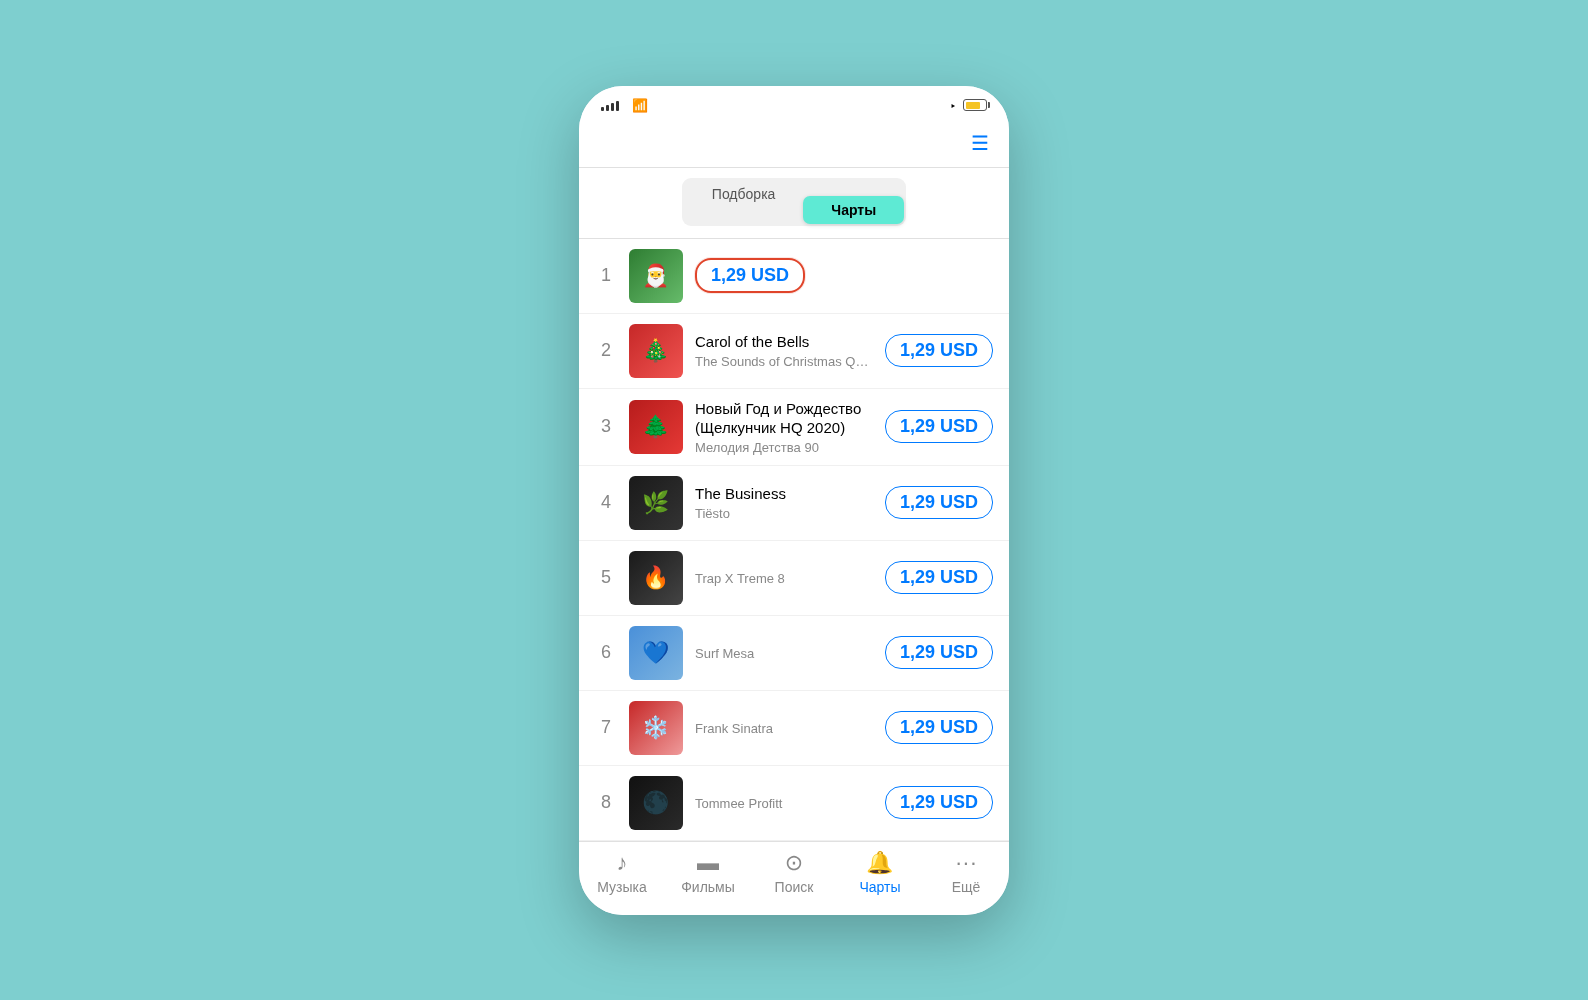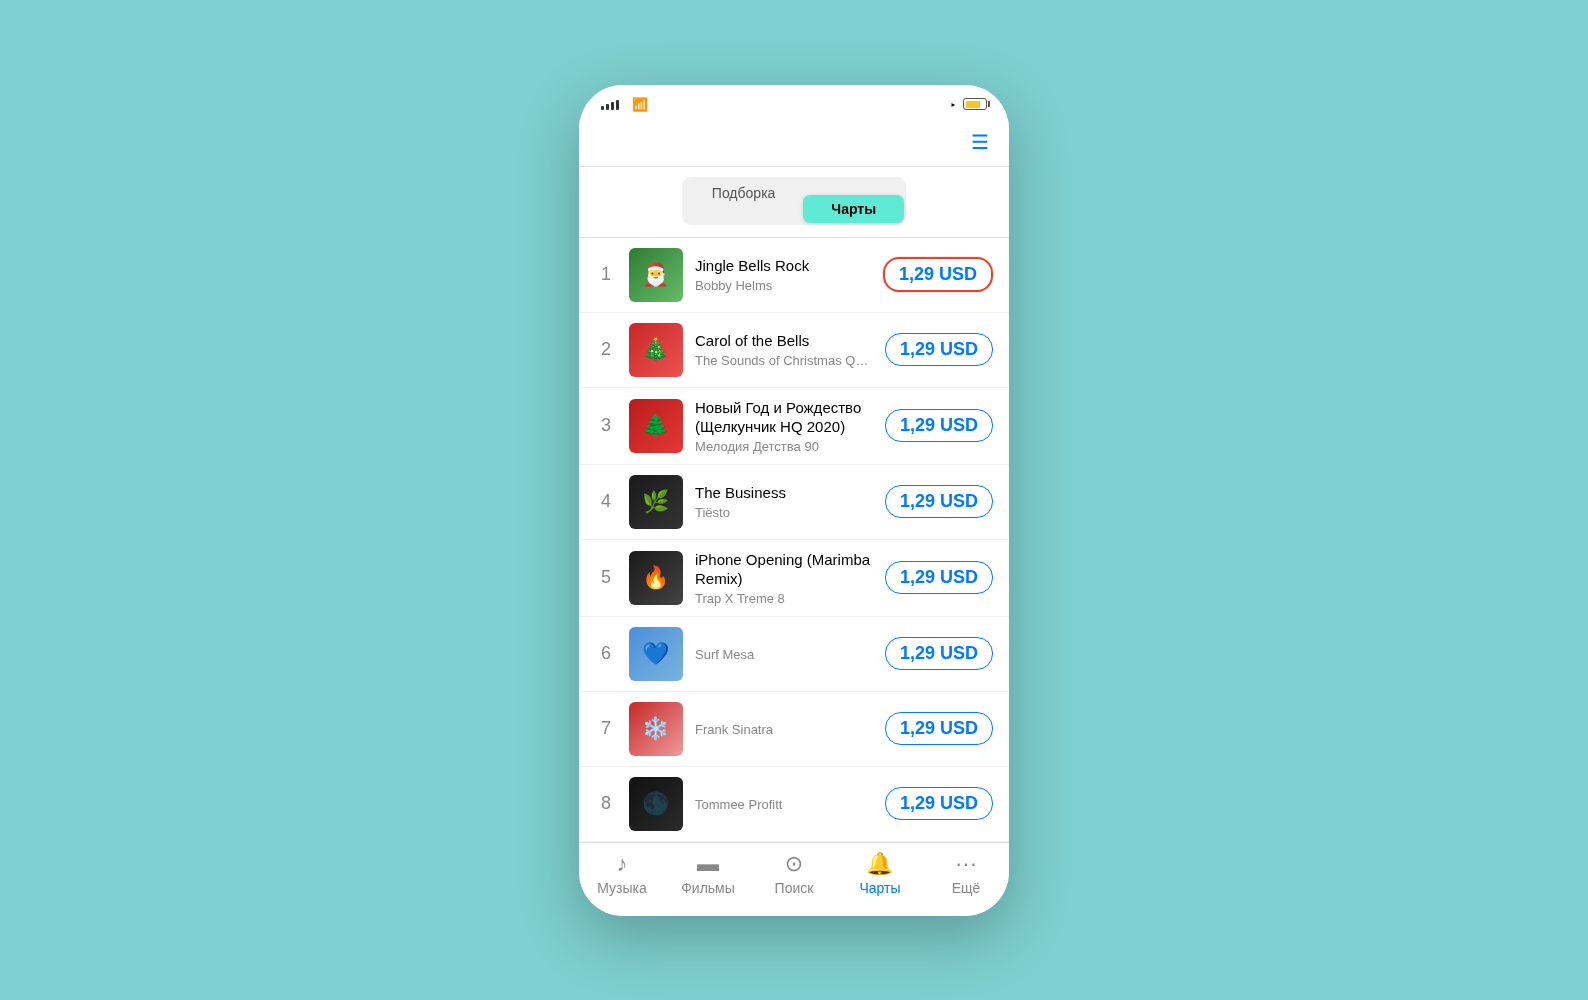--- a/index.html
+++ b/index.html
@@ -288,24 +288,20 @@
       <div class="tab active">Чарты</div>
     </div>
   </div>
 
   <div class="content" id="track-list">
   <div class="track-item">
     <span class="track-number">1</span>
     <div class="track-artwork art-1">
       <div class="artwork-placeholder">🎅</div>
     </div>
-    <div class="track-info">
-      <div class="track-title">Jingle Bells Rock</div>
-      <div class="track-artist">Bobby Helms</div>
-    </div>
     <button class="price-btn highlighted">1,29 USD</button>
   </div>
       <div class="track-item">
     <span class="track-number">2</span>
     <div class="track-artwork art-2">
       <div class="artwork-placeholder">🎄</div>
     </div>
     <div class="track-info">
       <div class="track-title">Carol of the Bells</div>
       <div class="track-artist">The Sounds of Christmas Qu...</div>
@@ -334,22 +330,20 @@
       <div class="track-artist">Tiësto</div>
     </div>
     <button class="price-btn">1,29 USD</button>
   </div>
       <div class="track-item">
     <span class="track-number">5</span>
     <div class="track-artwork art-5">
       <div class="artwork-placeholder">🔥</div>
     </div>
     <div class="track-info">
-      <div class="track-title">iPhone Opening (Marimba
-Remix)</div>
       <div class="track-artist">Trap X Treme 8</div>
     </div>
     <button class="price-btn">1,29 USD</button>
   </div>
       <div class="track-item">
     <span class="track-number">6</span>
     <div class="track-artwork art-6">
       <div class="artwork-placeholder">💙</div>
     </div>
     <div class="track-info">

